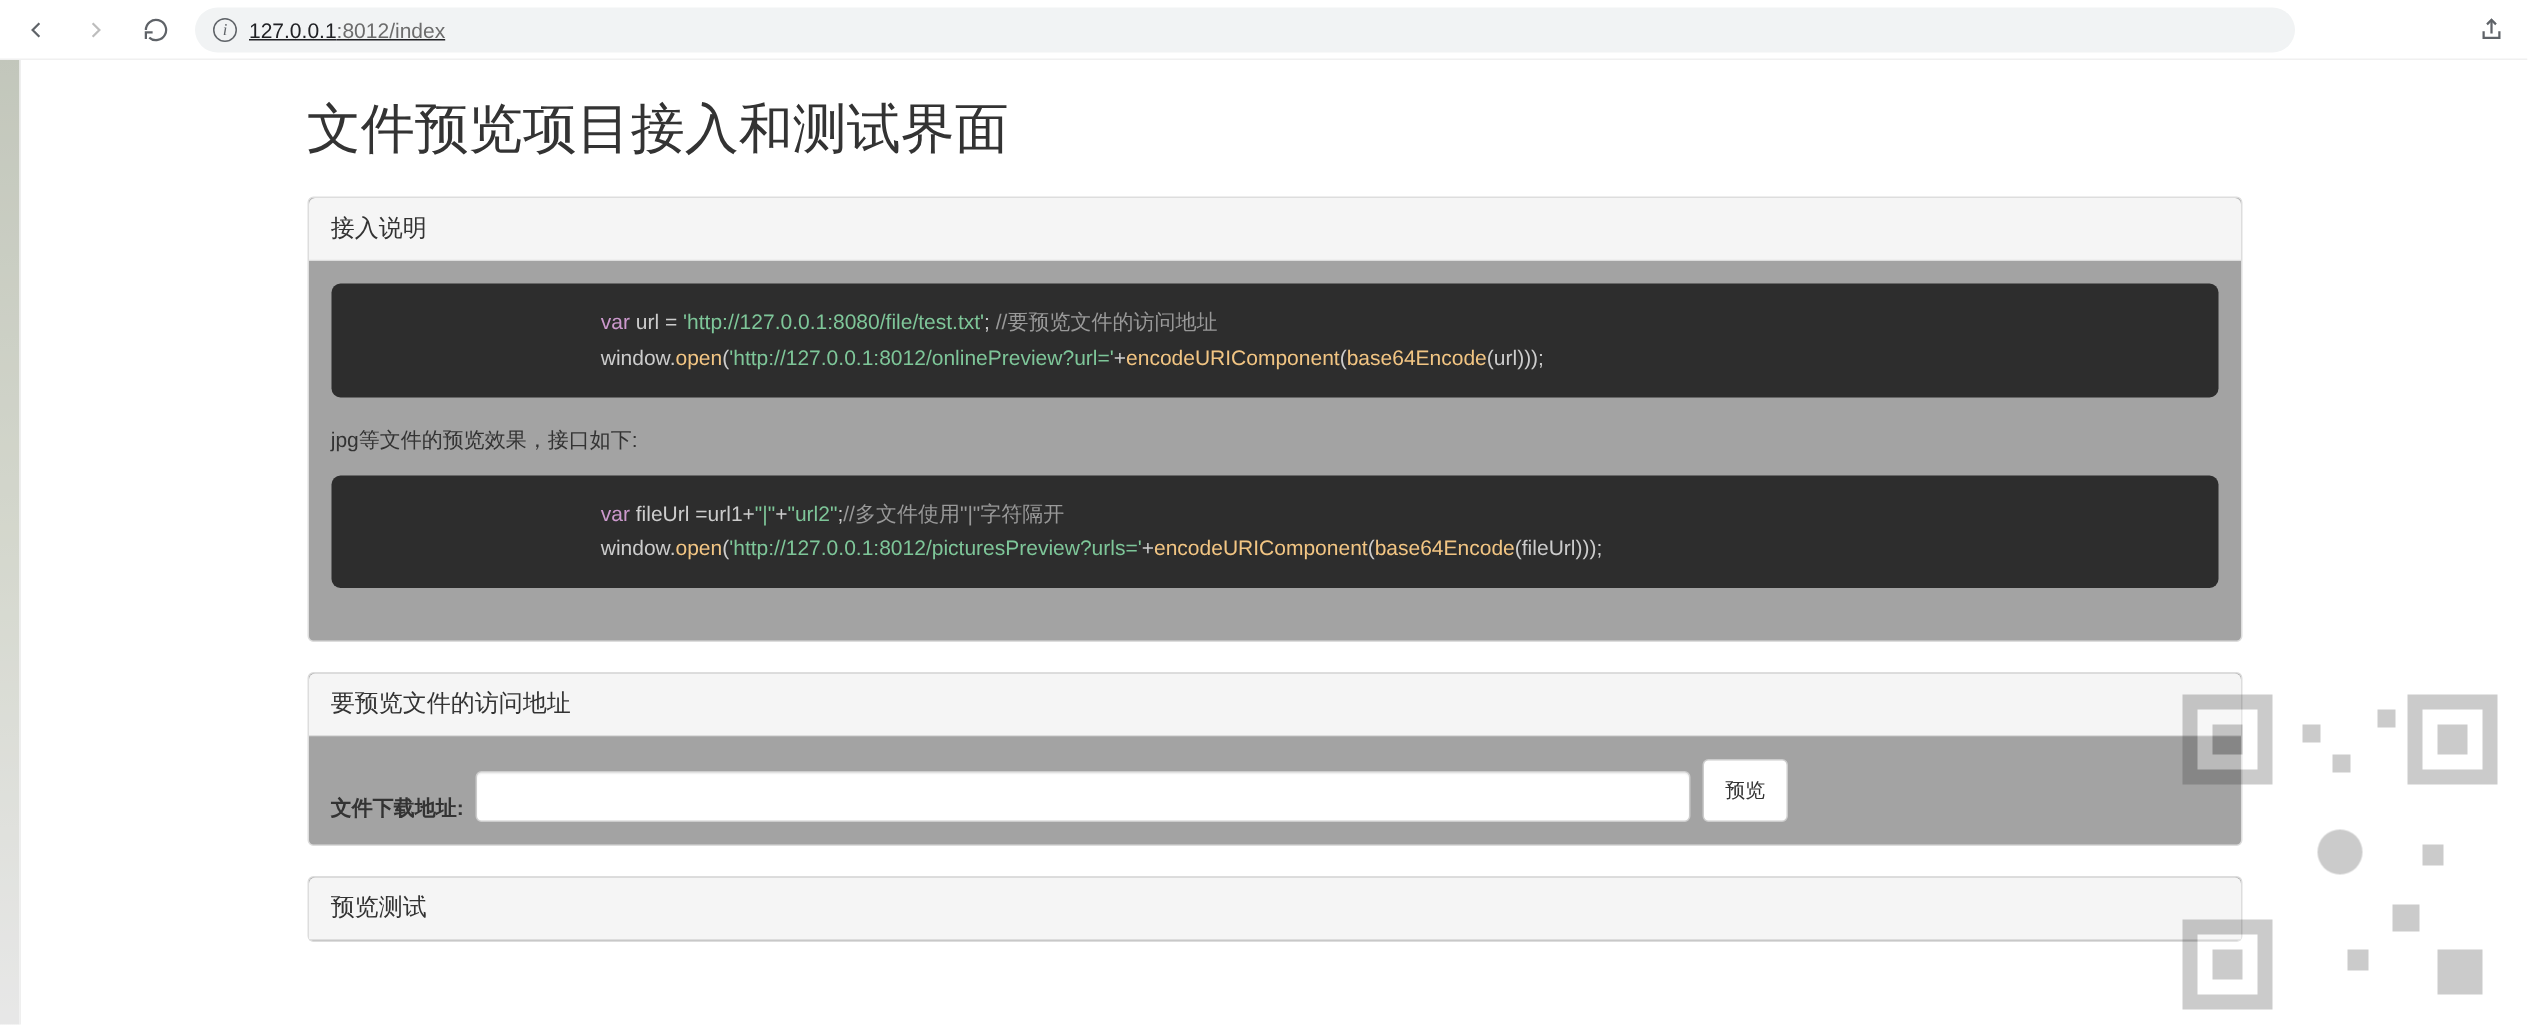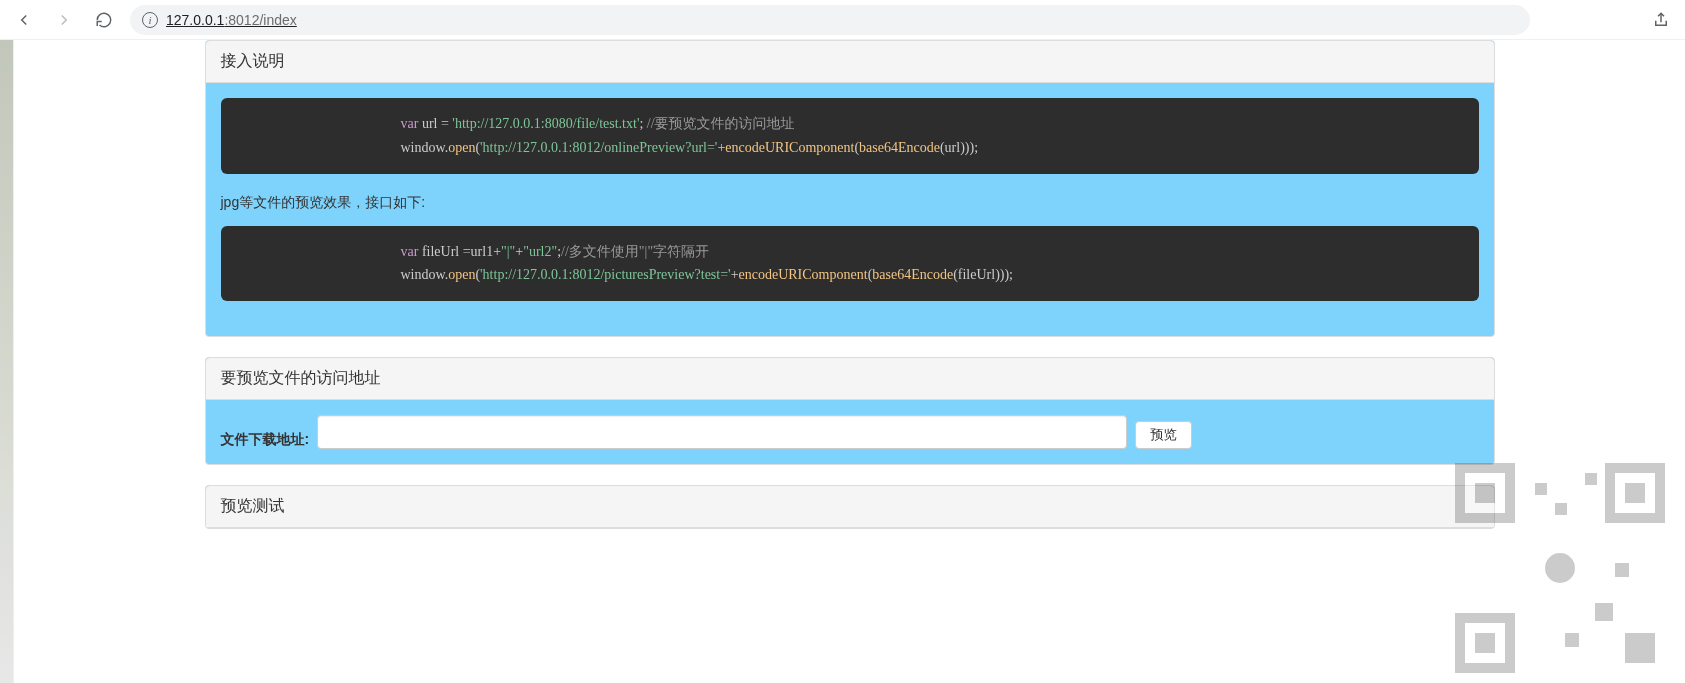--- a/index.html
+++ b/index.html
@@ -79,21 +79,21 @@
       font-size: 36px;
       font-weight: 500;
       margin: 22px 0 20px;
       color: #333;
     }
 
     .panel {
       border: 1px solid #ddd;
       border-radius: 4px;
       margin-bottom: 20px;
-      background: #7dd3fc;
+      background: #a3a3a3;
     }
     .panel-heading {
       background: #f5f5f5;
       border-bottom: 1px solid #ddd;
       padding: 10px 15px;
       color: #333;
       border-radius: 4px 4px 0 0;
       font-size: 16px;
     }
     .panel-body {
@@ -103,21 +103,21 @@
     .lead {
       margin: 4px 0 14px;
       color: #333;
     }
 
     pre.code-block {
       background: #2d2d2d;
       color: #cccccc;
       border-radius: 6px;
       padding: 14px 180px 14px 180px;
-      font-family: Liberation Serif, serif;
+      font-family: Liberation Sans, sans-serif;
       font-size: 14px;
       line-height: 1.7;
       white-space: pre;
       overflow-x: auto;
       margin-bottom: 20px;
     }
     pre.code-block .kw  { color: #cc99cd; }
     pre.code-block .str { color: #7ec699; }
     pre.code-block .cmt { color: #999999; }
     pre.code-block .fn  { color: #f2c583; }
@@ -131,21 +131,21 @@
     .form-label { font-weight: 700; }
     .text-input {
       flex: 0 0 810px;
       height: 34px;
       border: 1px solid #ccc;
       border-radius: 4px;
       padding: 0 10px;
       box-shadow: inset 0 1px 1px rgba(0,0,0,0.07);
     }
     .btn {
-      height: 28px;
+      height: 42px;
       padding: 0 14px;
       background: #fff;
       border: 1px solid #ccc;
       border-radius: 4px;
       cursor: pointer;
       color: #333;
     }
 
     
     .qr-watermark {
@@ -193,32 +193,33 @@
           <path d="M5 13v6h14v-6"></path>
         </svg>
     </div>
   </div>
 </div>
 
 <div class="left-peek"></div>
 
 <div class="viewport">
   <div class="container">
+    <h1 class="page-title">文件预览项目接入和测试界面</h1>
 
     <div class="panel">
       <div class="panel-heading">接入说明</div>
       <div class="panel-body">
 
         <pre class="code-block"><span class="kw">var</span><span> url </span><span class="pun">= </span><span class="str">'http://127.0.0.1:8080/file/test.txt'</span><span class="pun">; </span><span class="cmt">//要预览文件的访问地址</span>
 <span>window.</span><span class="fn">open</span><span class="pun">(</span><span class="str">'http://127.0.0.1:8012/onlinePreview?url='</span><span class="pun">+</span><span class="fn">encodeURIComponent</span><span class="pun">(</span><span class="fn">base64Encode</span><span class="pun">(url)));</span></pre>
 
         <p class="lead">jpg等文件的预览效果，接口如下:</p>
 
         <pre class="code-block"><span class="kw">var</span><span> fileUrl </span><span class="pun">=url1+</span><span class="str">"|"</span><span class="pun">+</span><span class="str">"url2"</span><span class="pun">;</span><span class="cmt">//多文件使用"|"字符隔开</span>
-<span>window.</span><span class="fn">open</span><span class="pun">(</span><span class="str">'http://127.0.0.1:8012/picturesPreview?test='</span><span class="pun">+</span><span class="fn">encodeURIComponent</span><span class="pun">(</span><span class="fn">base64Encode</span><span class="pun">(fileUrl)));</span></pre>
+<span>window.</span><span class="fn">open</span><span class="pun">(</span><span class="str">'http://127.0.0.1:8012/picturesPreview?urls='</span><span class="pun">+</span><span class="fn">encodeURIComponent</span><span class="pun">(</span><span class="fn">base64Encode</span><span class="pun">(fileUrl)));</span></pre>
       </div>
     </div>
 
     <div class="panel">
       <div class="panel-heading">要预览文件的访问地址</div>
       <div class="panel-body">
         <div class="form-row">
           <span class="form-label">文件下载地址:</span>
           <input type="text" class="text-input" placeholder="" style="">
           <button class="btn">预览</button>

